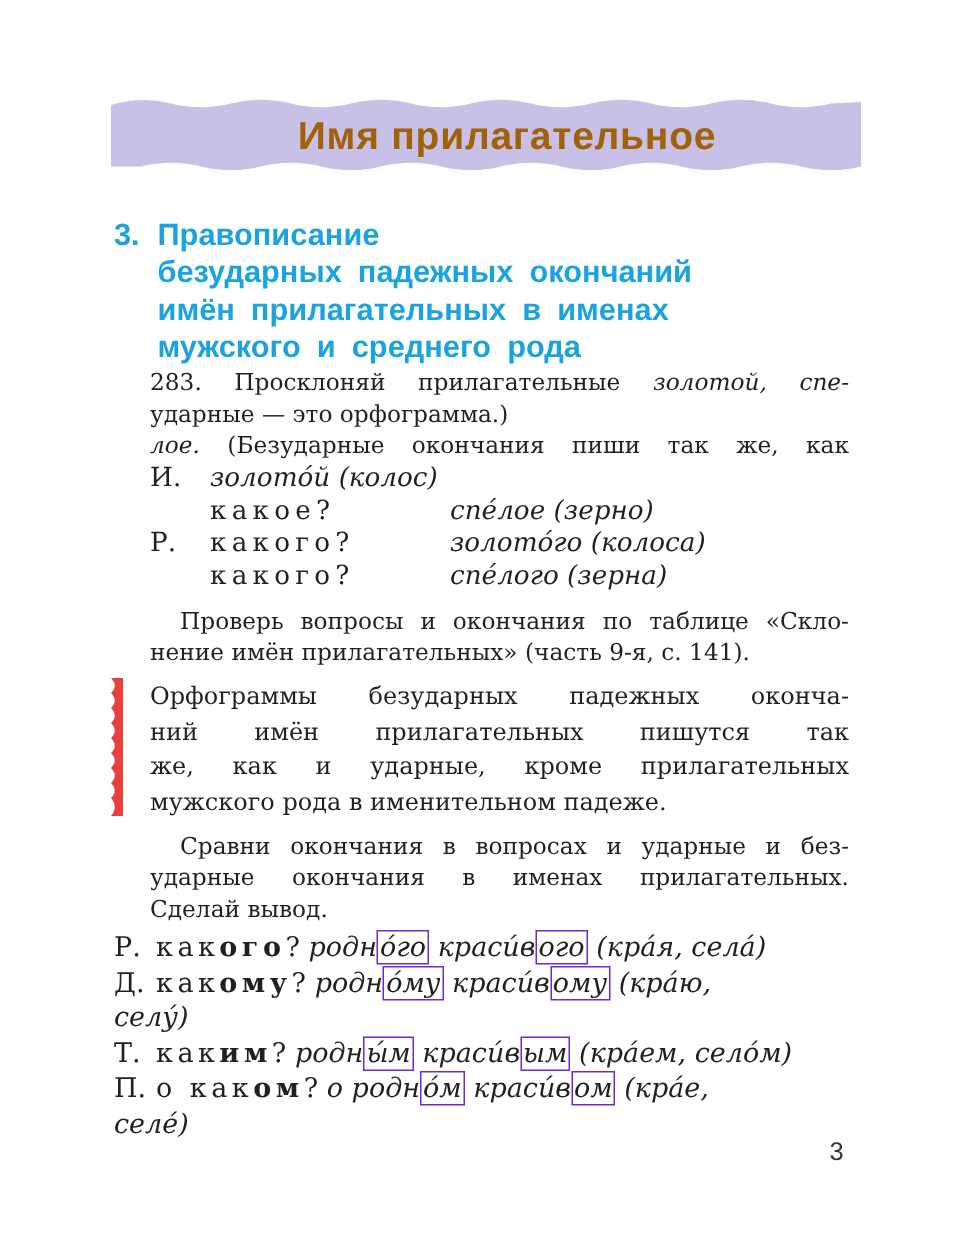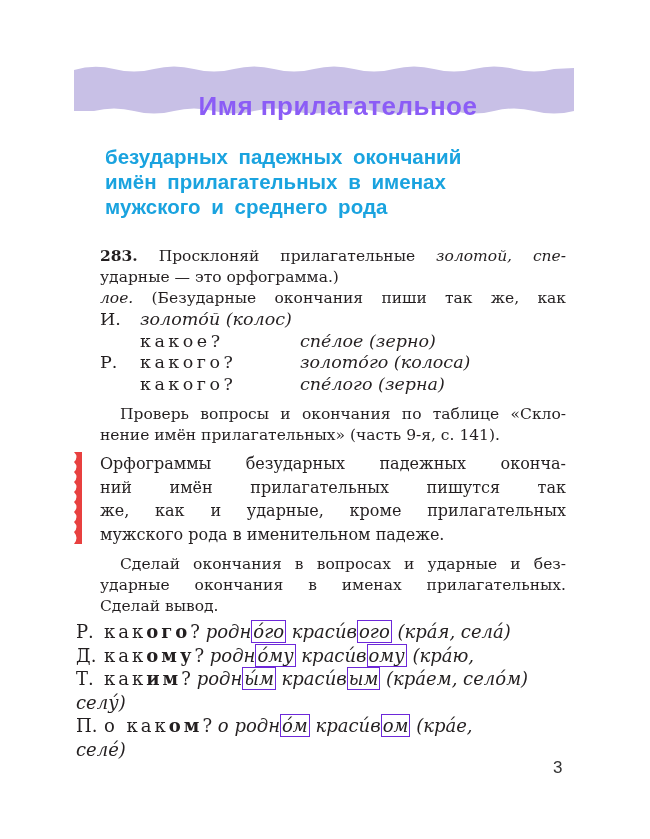--- a/index.html
+++ b/index.html
@@ -1,34 +1,34 @@
 <!DOCTYPE html>
 <html><head>
 <meta charset="utf-8">
 <style>
   html, body { margin: 0; padding: 0; background: #ffffff; }
   body { width: 650px; height: 839px; position: relative; overflow: hidden;
          font-family: "DejaVu Serif", "Liberation Serif", serif; color: #231f20; }
 
   .banner { position: absolute; left: 74px; top: 64px; width: 500px; height: 52px; }
   .banner svg { position: absolute; left: 0; top: 0; }
-  .banner-title { position: absolute; left: 0; top: 16px; width: 100%; height: 100%;
+  .banner-title { position: absolute; left: 0; top: 0; width: 100%; height: 100%;
                   display: flex; align-items: center; justify-content: center;
                   font-family: "Liberation Sans", "DejaVu Sans", sans-serif;
-                  font-weight: bold; font-size: 26px; letter-spacing: 0.5px; color: #8b5cf6; padding-left: 28px; box-sizing: border-box; }
+                  font-weight: bold; font-size: 26px; letter-spacing: 0.5px; color: #a16207; padding-left: 28px; box-sizing: border-box; }
 
   .section-heading { position: absolute; left: 76px; top: 144px; width: 500px;
                      font-family: "Liberation Sans", "DejaVu Sans", sans-serif;
                      font-weight: bold; font-size: 20.5px; line-height: 25px; color: #1aa3df; }
   .section-heading .num { display: inline-block; width: 29px; }
   .section-heading .line { display: block; padding-left: 29px; word-spacing: 5px; }
   .section-heading .line.first { padding-left: 0; }
 
   .p { position: absolute; font-size: 15.5px; line-height: 21px; text-align: justify; }
-  .ex-num { font-weight: bold; }
+  .ex-num { font-weight: normal; }
   i { font-style: italic; }
 
   .exercise { left: 100px; top: 245px; width: 466px; text-indent: 0; }
   .exercise-line { display: block; text-align: justify; text-align-last: justify; }
   .exercise-line.last { text-align-last: left; }
 
   .decl-table { position: absolute; left: 100px; top: 309px; font-size: 17.5px; line-height: 21.5px; }
   .decl-row { display: flex; }
   .decl-case { width: 40px; }
   .decl-q { width: 160px; letter-spacing: 3.5px; }
@@ -55,20 +55,21 @@
 <body>
 
 <div class="banner">
   <svg width="500" height="52" viewBox="0 0 500 52">
     <path d="M0,6 Q20,0 40,5 T80,5 T120,5 T160,5 T200,5 T240,5 T280,5 T320,5 T360,5 T400,5 T440,5 T480,5 L500,4 L500,47 Q480,52 460,47 T420,47 T380,47 T340,47 T300,47 T260,47 T220,47 T180,47 T140,47 T100,47 T60,47 T20,47 L0,47 Z" fill="#c8c0e6"></path>
   </svg>
   <div class="banner-title">Имя прилагательное</div>
 </div>
 
 <div class="section-heading">
+  <span class="line first"><span class="num">3.</span><span>Правописание</span></span>
   <span class="line">безударных падежных окончаний</span>
   <span class="line">имён прилагательных в именах</span>
   <span class="line">мужского и среднего рода</span>
 </div>
 
 <div class="p exercise">
   <span class="exercise-line"><span class="ex-num">283.</span> <span>Просклоняй прилагательные</span> <i>золотой, спе-</i></span>
   <span class="exercise-line last">ударные — это орфограмма.)</span>
   <span class="exercise-line"><i>лое.</i> <span>(Безударные окончания пиши так же, как</span></span>
 </div>
@@ -104,30 +105,30 @@
   <path d="M10,0 L2,0 Q7,5 2,10 Q7,15 2,20 Q7,25 2,30 Q7,35 2,40 Q7,45 2,50 Q7,55 2,60 Q7,65 2,70 Q7,75 2,80 Q7,86 2,92 L10,92 Z" fill="#e8403f"></path>
 </svg>
 <div class="rule">
   <span class="l">Орфограммы безударных падежных оконча-</span>
   <span class="l">ний имён прилагательных пишутся так</span>
   <span class="l">же, как и ударные, кроме прилагательных</span>
   <span class="l last">мужского рода в именительном падеже.</span>
 </div>
 
 <div class="p compare">
-  <span class="exercise-line" style="padding-left:20px">Сделай окончания в вопросах и ударные и без-</span>
+  <span class="exercise-line" style="padding-left:20px">Сравни окончания в вопросах и ударные и без-</span>
   <span class="exercise-line">ударные окончания в именах прилагательных.</span>
   <span class="exercise-line last">Сделай вывод.</span>
 </div>
 
 <div class="cases">
   <span class="case-line"><span class="cl">Р.</span><span class="sp">как</span><span class="sp b">ого</span><span>?</span> <i>родн</i><span class="box">о́го</span> <i>краси́в</i><span class="box">ого</span> <i>(кра́я, села́)</i></span>
 
   <span class="case-line"><span class="cl">Д.</span><span class="sp">как</span><span class="sp b">ому</span><span>?</span> <i>родн</i><span class="box">о́му</span> <i>краси́в</i><span class="box">ому</span> <i>(кра́ю,</i></span>
+  <span class="case-line cont"><i>селу́)</i></span>
+
   <span class="case-line"><span class="cl">Т.</span><span class="sp">как</span><span class="sp b">им</span><span>?</span> <i>родн</i><span class="box">ы́м</span> <i>краси́в</i><span class="box">ым</span> <i>(кра́ем, село́м)</i></span>
-
-  <span class="case-line cont"><i>селу́)</i></span>
 
   <span class="case-line"><span class="cl">П.</span><span class="sp">о как</span><span class="sp b">ом</span><span>?</span> <i>о родн</i><span class="box">о́м</span> <i>краси́в</i><span class="box">ом</span> <i>(кра́е,</i></span>
   <span class="case-line cont"><i>селе́)</i></span>
 </div>
 
 <div class="page-num">3</div>
 
 </body></html>

